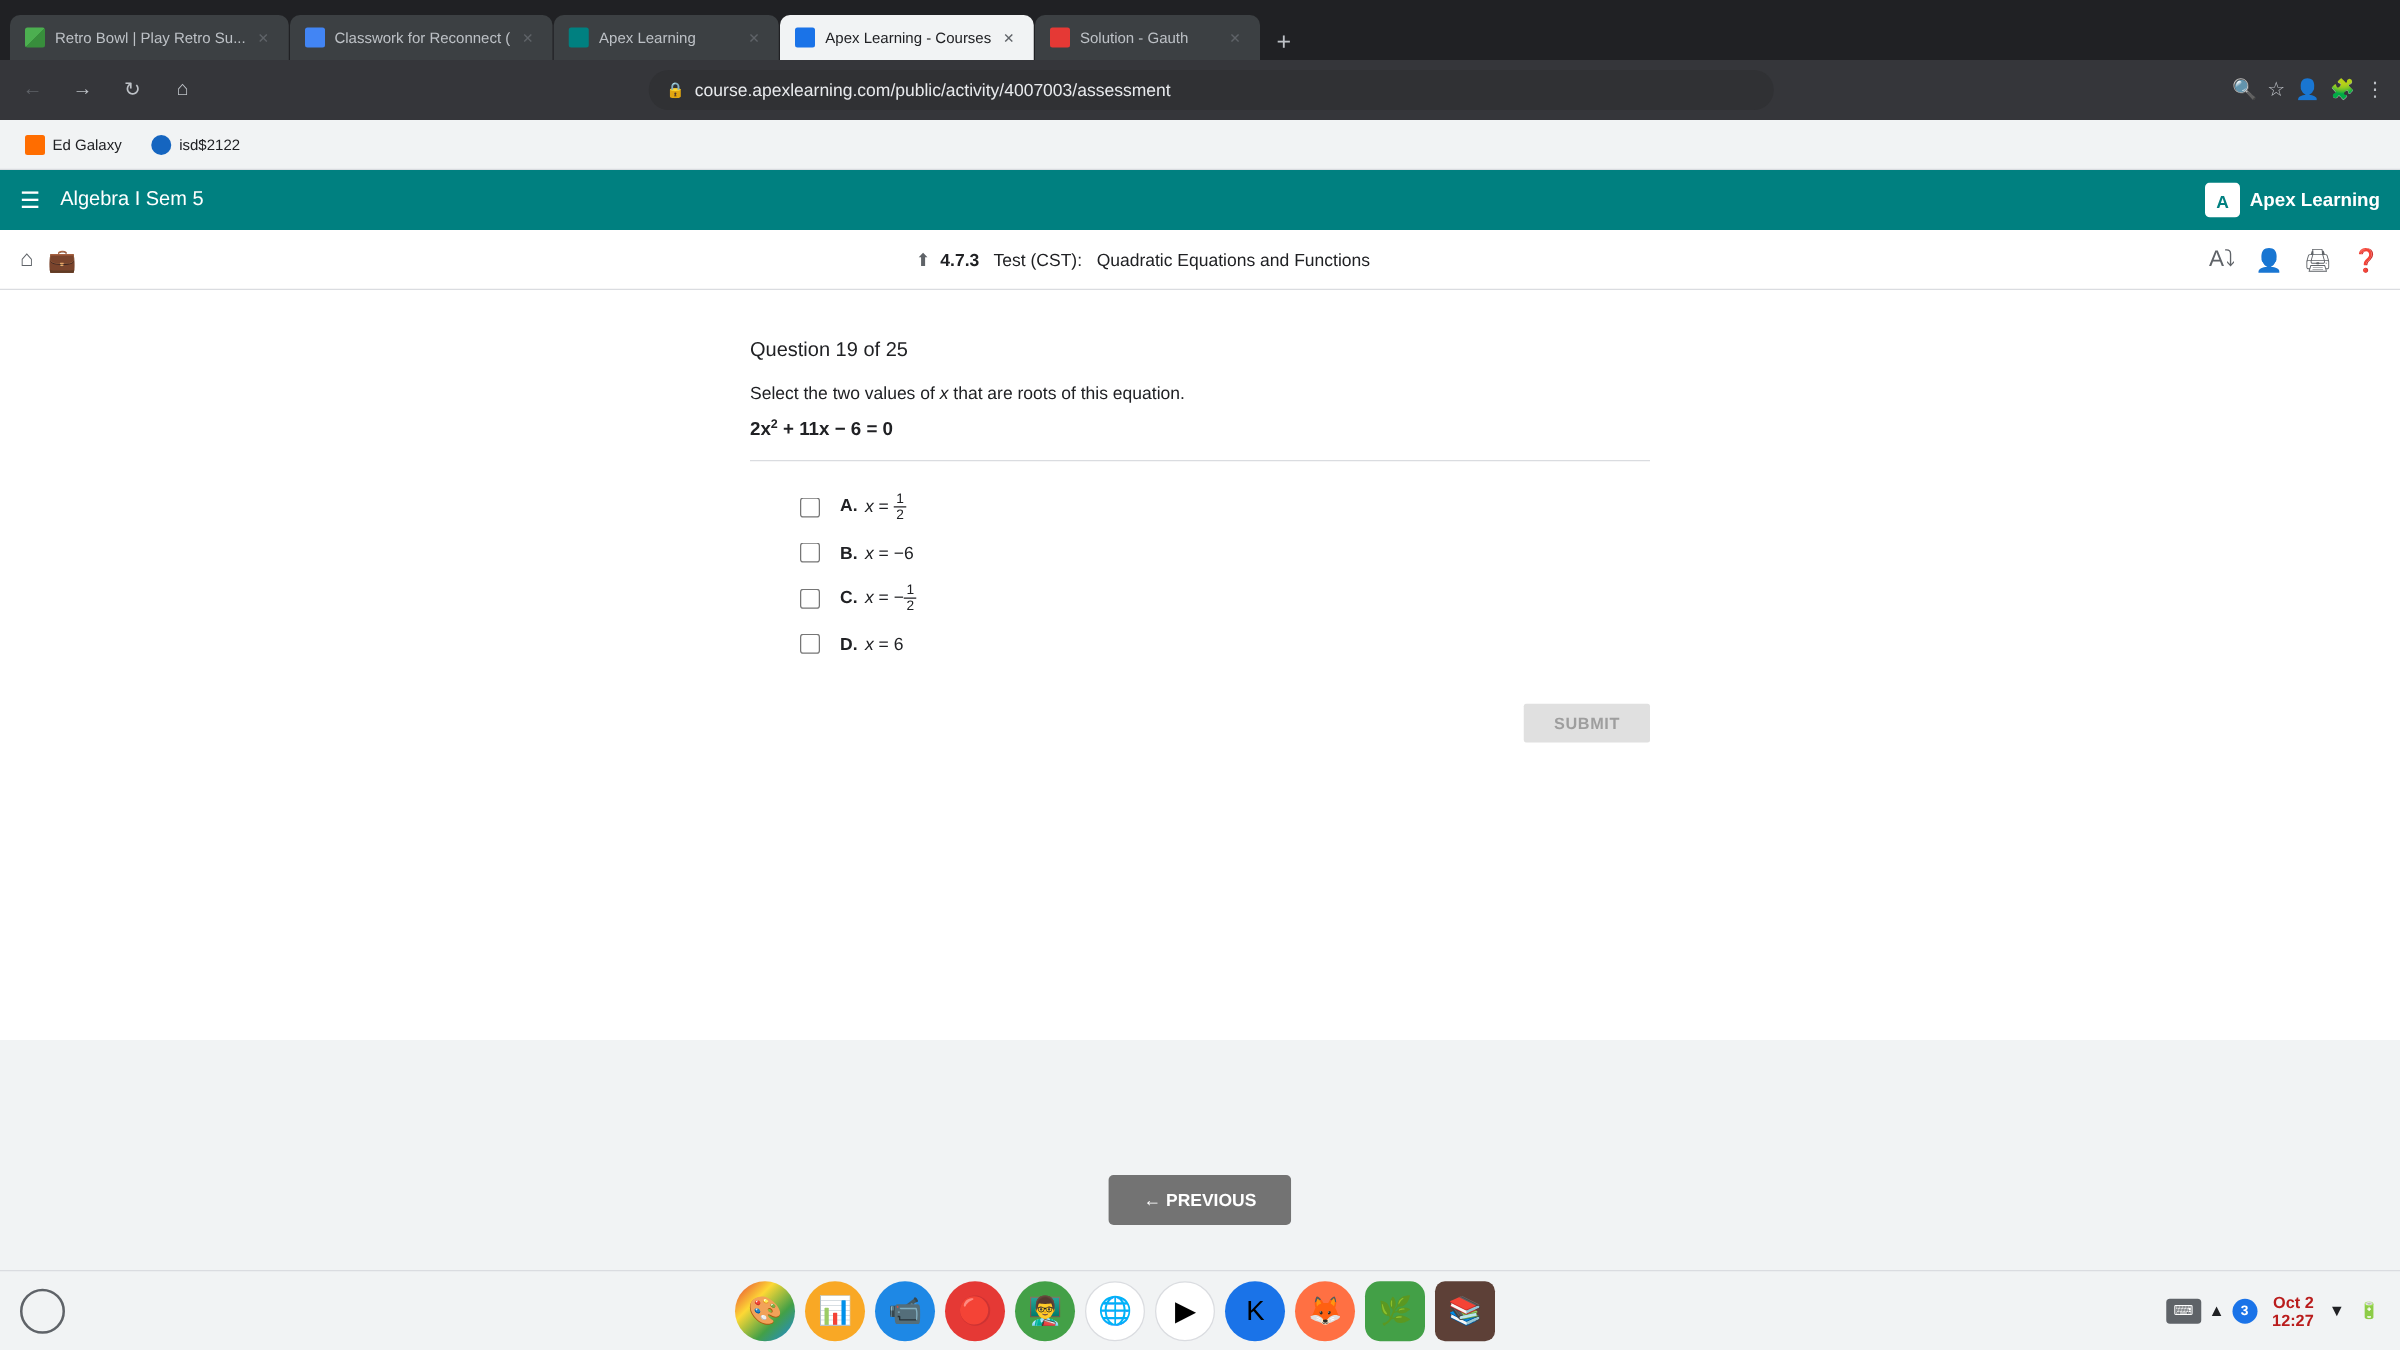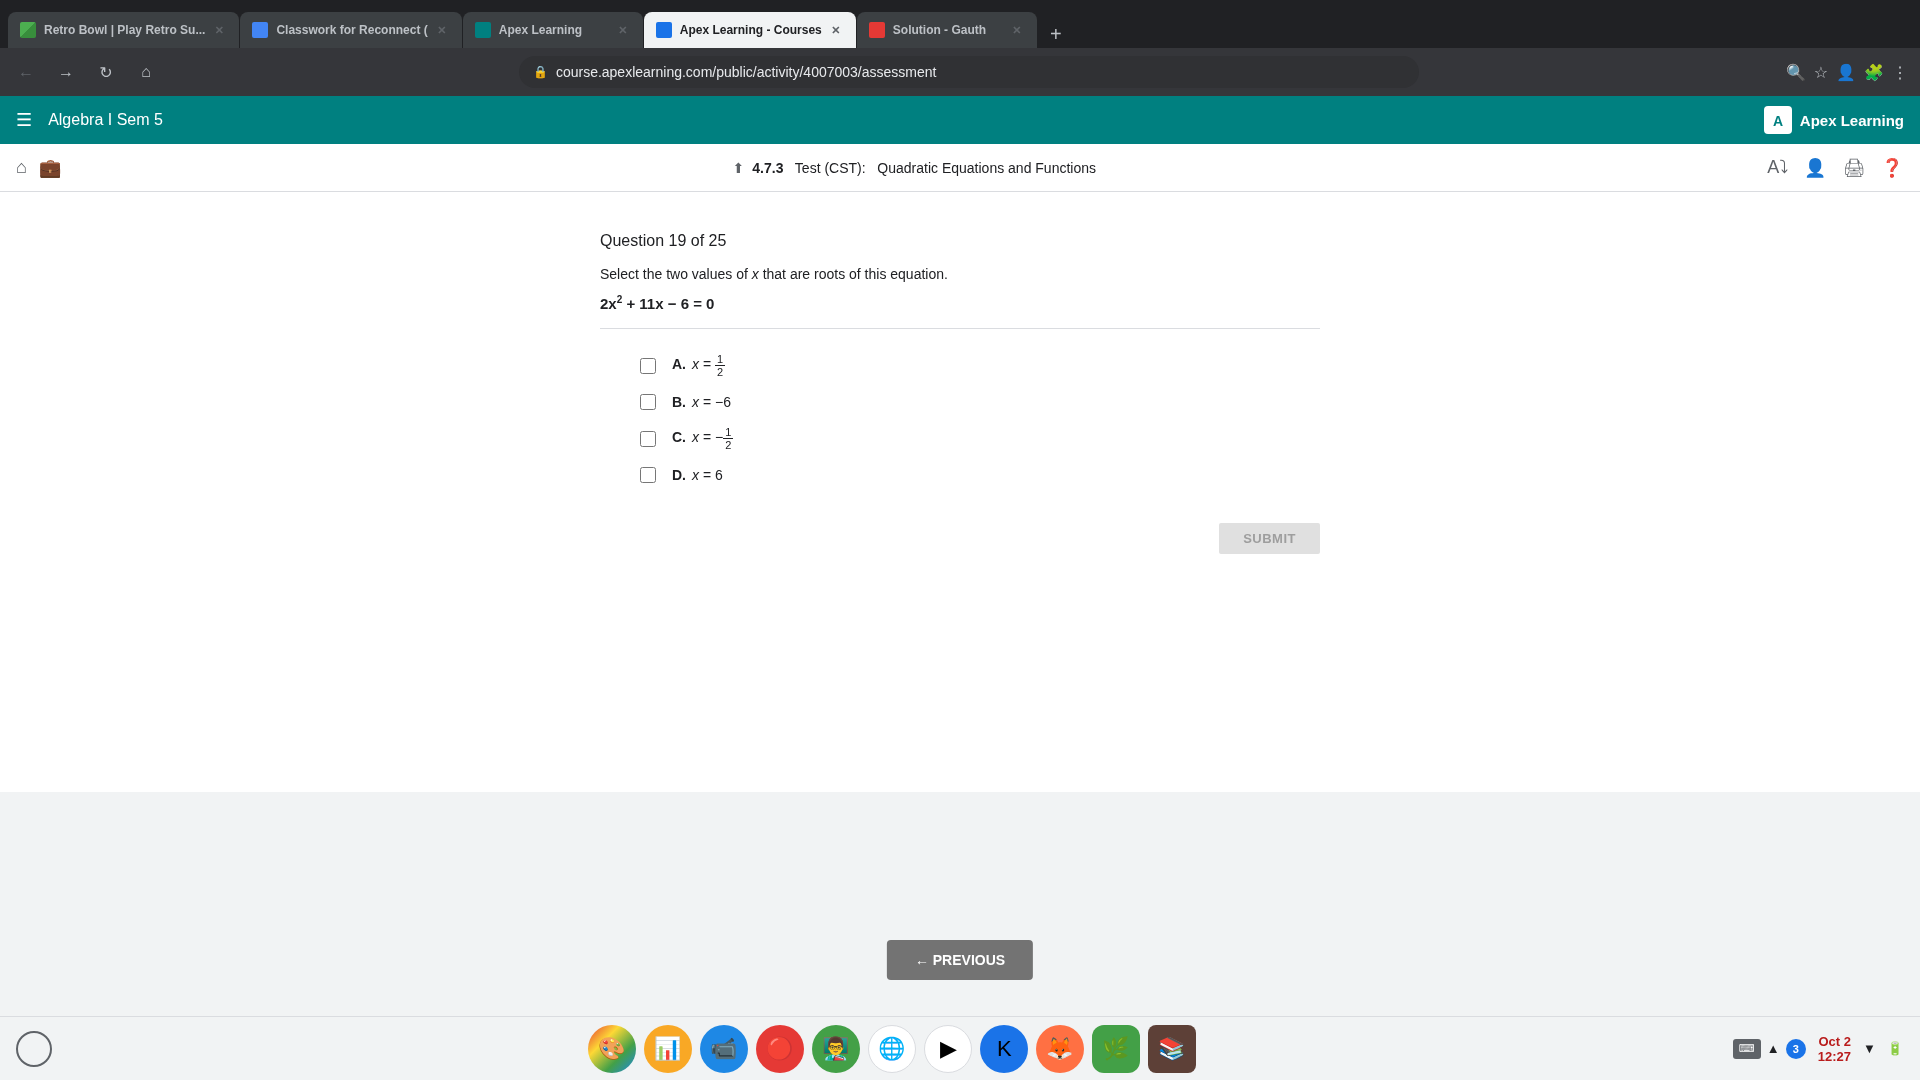--- a/index.html
+++ b/index.html
@@ -3,21 +3,21 @@
   <meta charset="utf-8">
   <style>
     * { margin: 0; padding: 0; box-sizing: border-box; }
     body { font-family: Arial, sans-serif; background: #f1f3f4; width: 1920px; height: 1080px; overflow: hidden; }
 
     
     .browser-chrome { background: #202124; width: 100%; }
     
     
     .tab-bar { display: flex; align-items: flex-end; padding: 8px 0 0 8px; background: #202124; height: 48px; }
-    .tab { display: flex; align-items: center; background: #3c4043; color: #bdc1c6; font-size: 13px; padding: 0 12px; height: 36px; border-radius: 8px 8px 0 0; min-width: 180px; max-width: 240px; margin-right: 1px; cursor: pointer; position: relative; font-weight: bold; }
+    .tab { display: flex; align-items: center; background: #3c4043; color: #bdc1c6; font-size: 13px; padding: 0 12px; height: 36px; border-radius: 8px 8px 0 0; min-width: 180px; max-width: 240px; margin-right: 1px; cursor: pointer; position: relative; }
     .tab.active { background: #f1f3f4; color: #202124; }
     .tab-favicon { width: 16px; height: 16px; border-radius: 2px; margin-right: 8px; flex-shrink: 0; }
     .tab-label { flex: 1; overflow: hidden; text-overflow: ellipsis; white-space: nowrap; font-size: 12px; }
     .tab-close { width: 16px; height: 16px; border-radius: 50%; display: flex; align-items: center; justify-content: center; font-size: 11px; margin-left: 6px; color: #5f6368; flex-shrink: 0; }
     .tab-new { width: 28px; height: 28px; display: flex; align-items: center; justify-content: center; color: #bdc1c6; font-size: 20px; margin-left: 4px; border-radius: 50%; }
     .tab-favicon-retro { background: linear-gradient(135deg, #4caf50 50%, #388e3c 50%); }
     .tab-favicon-classwork { background: #4285f4; }
     .tab-favicon-apex { background: #008080; }
     .tab-favicon-apex2 { background: #1a73e8; }
     .tab-favicon-solution { background: #e53935; }
@@ -140,20 +140,30 @@
     </div>
     <div class="address-right">
       <span>🔍</span>
       <span>☆</span>
       <span>👤</span>
       <span>🧩</span>
       <span>⋮</span>
     </div>
   </div>
 
+  <div class="bookmarks-bar">
+    <div class="bookmark-btn">
+      <div class="bookmark-favicon bm-edgalaxy"></div>
+      <span>Ed Galaxy</span>
+    </div>
+    <div class="bookmark-btn">
+      <div class="bookmark-favicon bm-isd"></div>
+      <span>isd$2122</span>
+    </div>
+  </div>
 </div>
 
 <div class="apex-header">
   <span class="apex-menu-icon">☰</span>
   <span class="apex-course-title">Algebra I Sem 5</span>
   <div class="apex-logo">
     <svg width="28" height="28" viewBox="0 0 28 28">
       <rect width="28" height="28" fill="white" rx="4"></rect>
       <text x="14" y="20" text-anchor="middle" fill="#008080" font-size="14" font-weight="bold">A</text>
     </svg>

